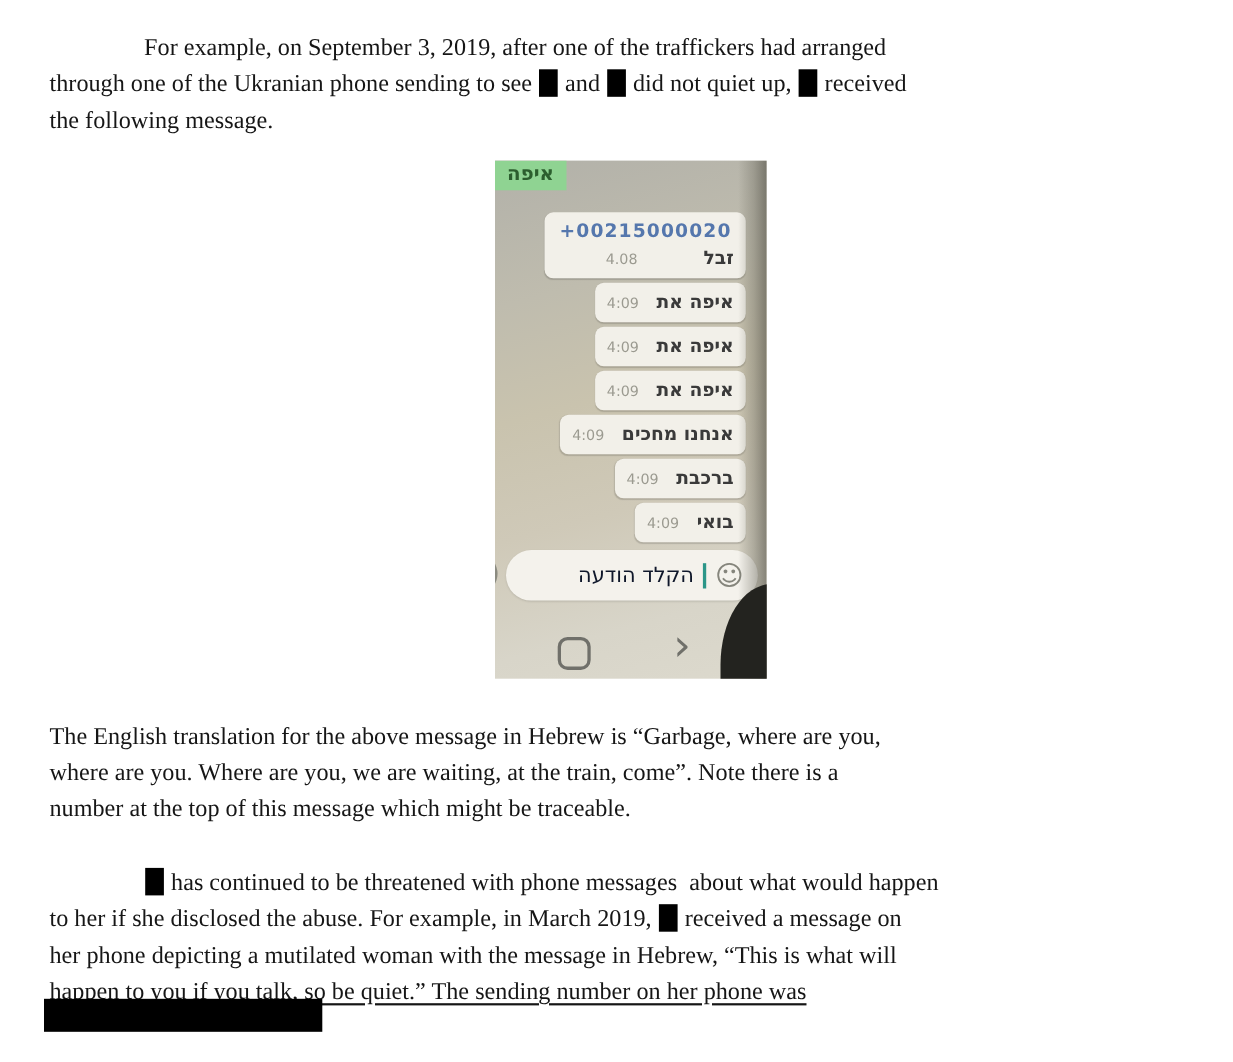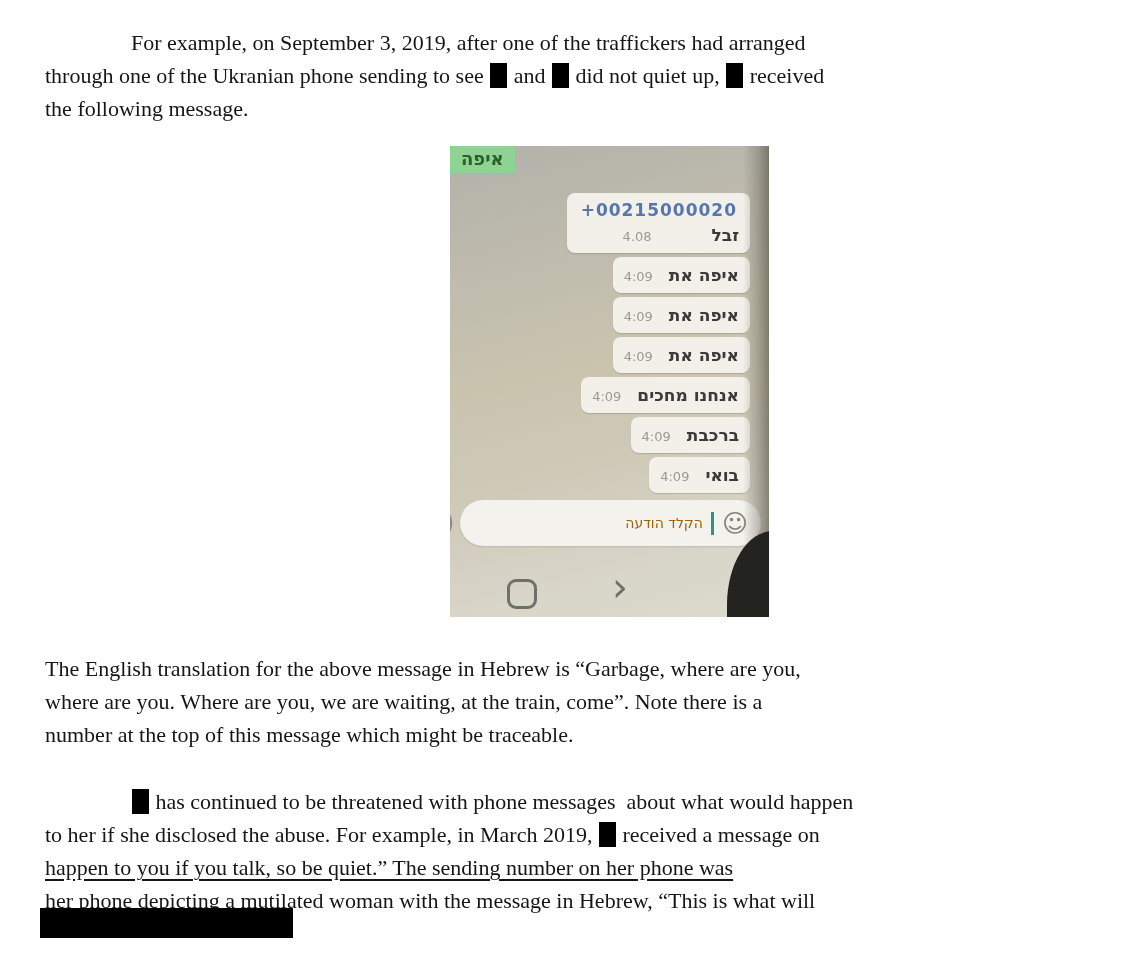--- a/index.html
+++ b/index.html
@@ -35,21 +35,21 @@
   }
   #final-redaction{
     position:absolute;
     left:40px;top:908px;
     background:#000;
   }
   
   #photo{
     position:absolute;
     left:450px;top:146px;
-    width:319px;height:471px;
+    width:247px;height:471px;
     background:linear-gradient(165deg,#b2b1a9 0%,#bfbcae 25%,#c9c3ae 45%,#cfc9b8 65%,#d8d5c9 85%,#dcd9cd 100%);
     overflow:hidden;
     font-family:"DejaVu Sans",sans-serif;
   }
   #photo .edge-band{
     position:absolute;right:0;top:0;bottom:0;width:26px;
     background:linear-gradient(to right,rgba(120,118,106,0) 0%,rgba(110,108,96,0.38) 55%,rgba(78,76,66,0.6) 100%);
   }
   #photo .corner{
     position:absolute;right:-4px;bottom:-6px;
@@ -112,21 +112,21 @@
     padding:0 13px;column-gap:8px;
   }
   .input-bar .emoji{
     color:#85857c;font-size:25px;line-height:25px;
   }
   .input-bar .cursor{
     width:3px;height:23px;
     background:var(--cursor,#2b9688);
   }
   .input-bar .placeholder{
-    color:#a16207;font-size:14px;
+    color:#0f172a;font-size:19px;
   }
   .partial-icon{
     position:absolute;left:-6px;top:360px;
     color:#8b8b80;font-size:27px;
   }
   .nav-home{
     position:absolute;left:57px;top:433px;
     width:24px;height:24px;
     border:3px solid #70706a;
     border-radius:9px;
@@ -202,19 +202,19 @@
 
   <div class="para" style="top:652px">
       <div class="line"><span>The English translation for the above message in Hebrew is “Garbage, where are you,</span></div>
       <div class="line"><span>where are you. Where are you, we are waiting, at the train, come”. Note there is a</span></div>
       <div class="line"><span>number at the top of this message which might be traceable.</span></div>
     </div>
 
   <div class="para" style="top:785px">
       <div class="line indent"><span class="redact"></span><span> has continued to be threatened with phone messages  about what would happen</span></div>
       <div class="line"><span>to her if she disclosed the abuse. For example, in March 2019, </span><span class="redact"></span><span> received a message on</span></div>
+      <div class="line"><span>her phone depicting a mutilated woman with the message in Hebrew, “This is what will</span></div>
       <div class="line underline"><span>happen to you if you talk, so be quiet.” The sending number on her phone was</span></div>
-      <div class="line"><span>her phone depicting a mutilated woman with the message in Hebrew, “This is what will</span></div>
     </div>
 
   <div id="final-redaction" style="width: 253px; height: 30px;"></div>
 
 </div>
 
 </body></html>

